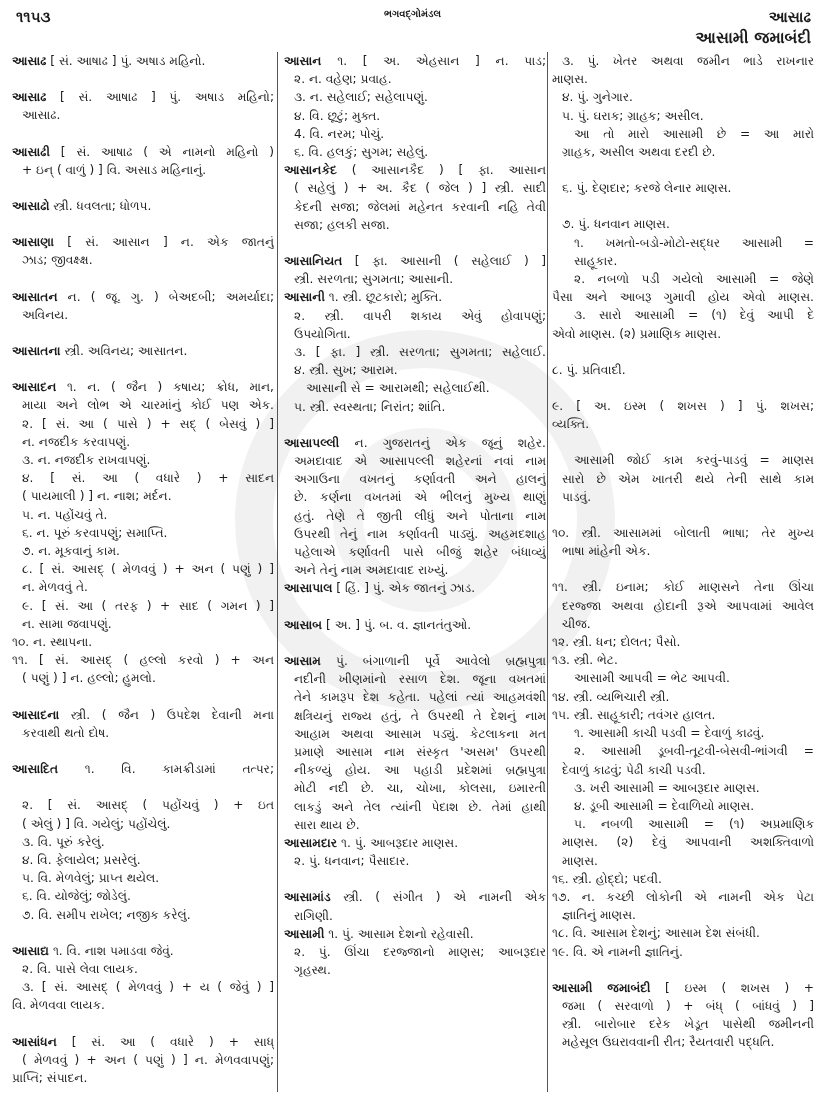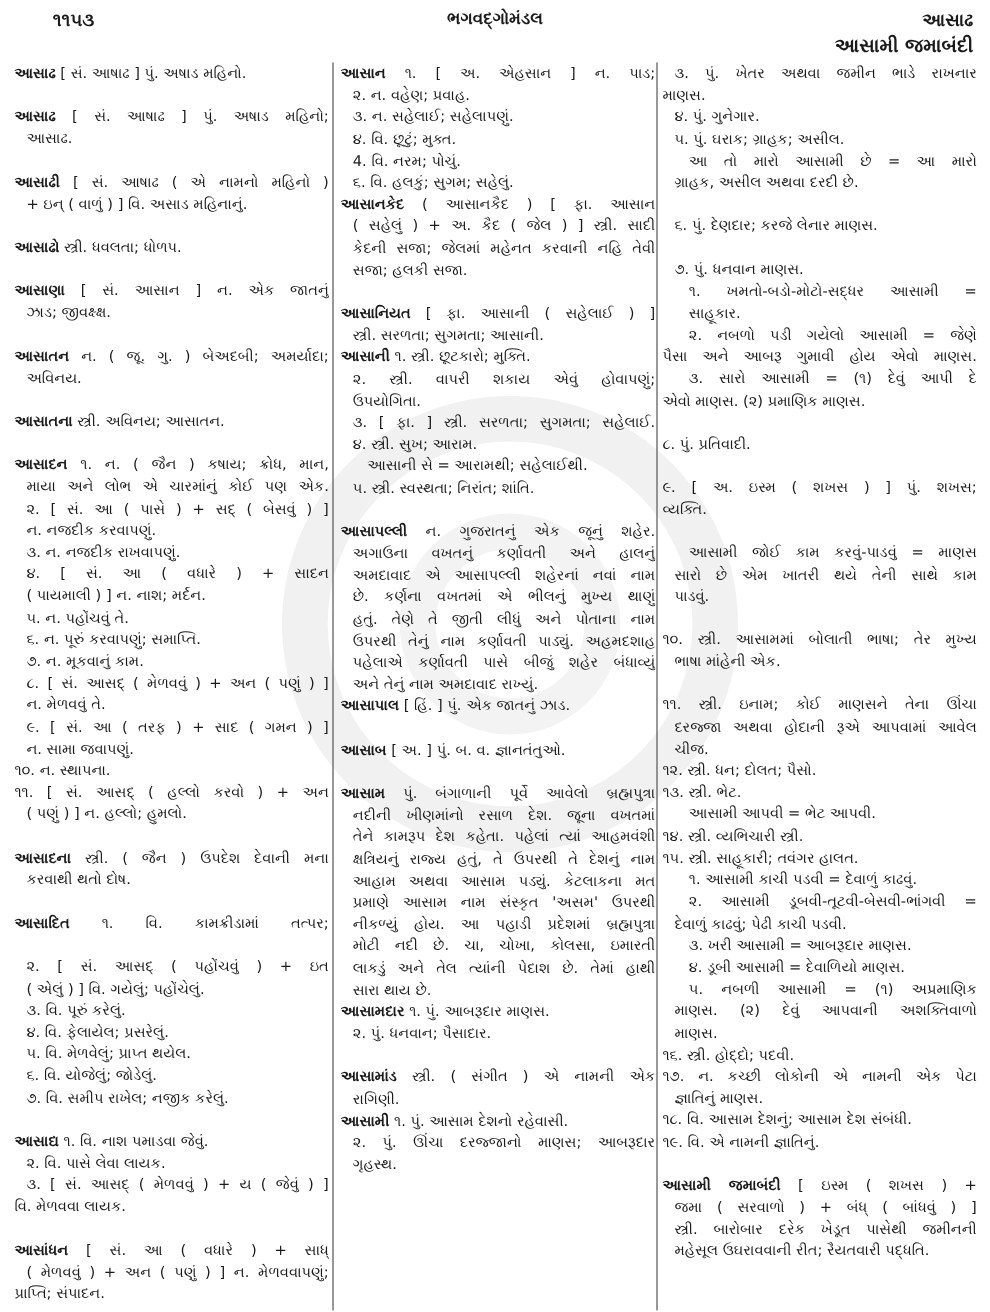--- a/index.html
+++ b/index.html
@@ -12,22 +12,22 @@
   .watermark {
     position: absolute; left: 235px; top: 330px; width: 380px; height: 380px;
     border-radius: 50%; border: 38px solid #f1f1f1; box-sizing: border-box;
     pointer-events: none;
   }
   .watermark::before {
     content: ""; position: absolute; left: 60px; top: 60px; width: 184px; height: 184px;
     border-radius: 50%; border: 30px solid #f3f3f3; box-sizing: border-box;
   }
   .page-header { position: absolute; left: 0; top: 0; width: 825px; height: 50px; }
-  .pg-num { position: absolute; left: 16px; top: 8px; font-size: 15px; font-weight: bold; margin-left: 28px; }
-  .pg-title { position: absolute; left: 0; width: 825px; top: 8px; text-align: center; font-size: 14px; font-weight: bold; }
+  .pg-num { position: absolute; left: 16px; top: 8px; font-size: 15px; font-weight: bold; }
+  .pg-title { position: absolute; left: 0; width: 825px; top: 8px; text-align: center; font-size: 10px; font-weight: bold; }
   .guide1 { position: absolute; right: 14px; top: 8px; font-size: 15px; font-weight: bold; }
   .guide2 { position: absolute; right: 14px; top: 28px; font-size: 16px; font-weight: bold; }
   .columns { position: absolute; left: 0; top: 52px; width: 723px; height: 1040px; }
   .col { position: absolute; top: 0; height: 1040px; overflow: hidden; box-sizing: border-box; }
   .col1 { left: 12px; width: 262px; }
   .col2 { left: 284px; width: 262px; }
   .col3 { left: 552px; width: 262px; }
   .divider { position: absolute; top: 52px; width: 1px; height: 1040px; background: #555; }
   .d1 { left: 277px; } .d2 { left: 547px; }
   .line {
@@ -117,22 +117,22 @@
       <div class="line gap"><span class="hw">આસાનિયત</span><span> [ ફા. આસાની ( સહેલાઈ ) ]</span></div>
       <div class="line ind last"><span>સ્ત્રી. સરળતા; સુગમતા; આસાની.</span></div>
       <div class="line last"><span class="hw">આસાની</span><span> ૧. સ્ત્રી. છૂટકારો; મુક્તિ.</span></div>
       <div class="line ind"><span>૨. સ્ત્રી. વાપરી શકાય એવું હોવાપણું;</span></div>
       <div class="line ind last"><span>ઉપયોગિતા.</span></div>
       <div class="line ind"><span>૩. [ ફા. ] સ્ત્રી. સરળતા; સુગમતા; સહેલાઈ.</span></div>
       <div class="line ind last"><span>૪. સ્ત્રી. સુખ; આરામ.</span></div>
       <div class="line ind2 last"><span>આસાની સે = આરામથી; સહેલાઈથી.</span></div>
       <div class="line ind last"><span>૫. સ્ત્રી. સ્વસ્થતા; નિરાંત; શાંતિ.</span></div>
       <div class="line gap"><span class="hw">આસાપલ્લી</span><span> ન. ગુજરાતનું એક જૂનું શહેર.</span></div>
+      <div class="line ind"><span>અમદાવાદ એ આસાપલ્લી શહેરનાં નવાં નામ</span></div>
       <div class="line ind"><span>અગાઉના વખતનું કર્ણાવતી અને હાલનું</span></div>
-      <div class="line ind"><span>અમદાવાદ એ આસાપલ્લી શહેરનાં નવાં નામ</span></div>
       <div class="line ind"><span>છે. કર્ણના વખતમાં એ ભીલનું મુખ્ય થાણું</span></div>
       <div class="line ind"><span>હતું. તેણે તે જીતી લીધું અને પોતાના નામ</span></div>
       <div class="line ind"><span>ઉપરથી તેનું નામ કર્ણાવતી પાડ્યું. અહમદશાહ</span></div>
       <div class="line ind"><span>પહેલાએ કર્ણાવતી પાસે બીજું શહેર બંધાવ્યું</span></div>
       <div class="line ind last"><span>અને તેનું નામ અમદાવાદ રાખ્યું.</span></div>
       <div class="line last"><span class="hw">આસાપાલ</span><span> [ હિં. ] પું. એક જાતનું ઝાડ.</span></div>
       <div class="line gap last"><span class="hw">આસાબ</span><span> [ અ. ] પું. બ. વ. જ્ઞાનતંતુઓ.</span></div>
       <div class="line gap"><span class="hw">આસામ</span><span> પું. બંગાળાની પૂર્વે આવેલો બ્રહ્મપુત્રા</span></div>
       <div class="line ind"><span>નદીની ખીણમાંનો રસાળ દેશ. જૂના વખતમાં</span></div>
       <div class="line ind"><span>તેને કામરૂપ દેશ કહેતા. પહેલાં ત્યાં આહમવંશી</span></div>

